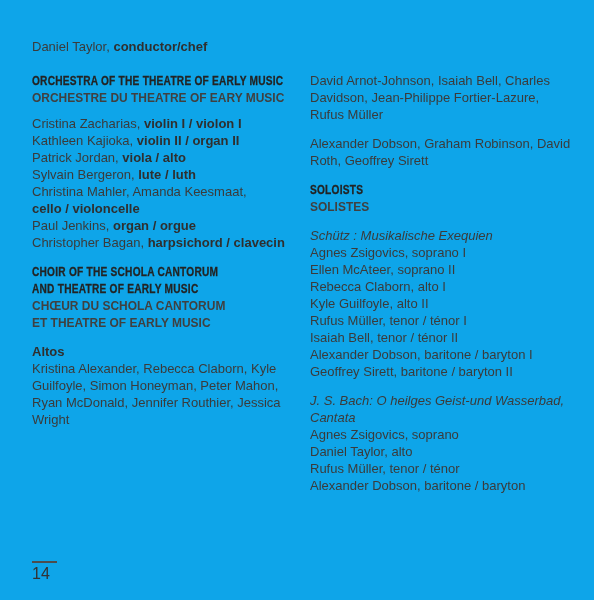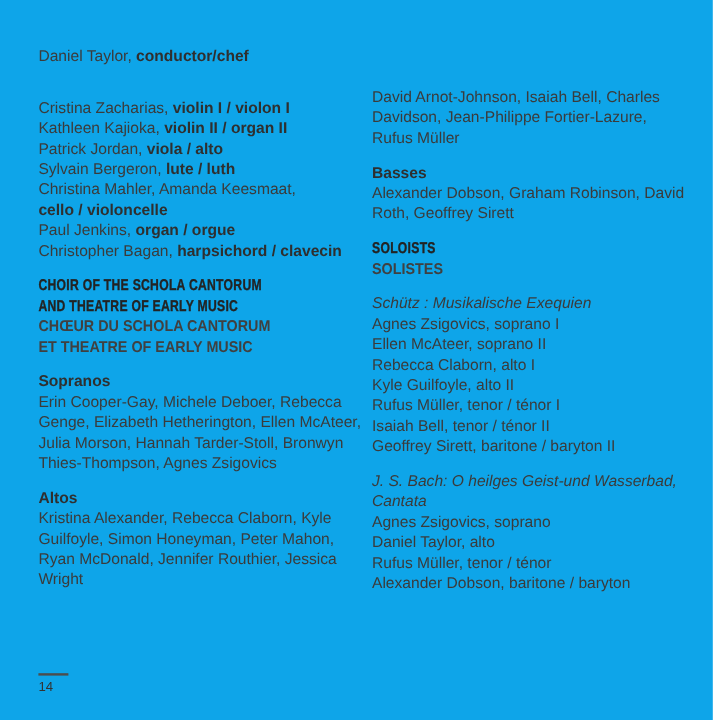--- a/index.html
+++ b/index.html
@@ -28,85 +28,85 @@
     font-weight:700; color:#404040;
     transform:scaleX(0.92); transform-origin:0 50%;
     white-space:nowrap;
   }
   .sec { margin-top:12px; }
   .members { margin-top:9px; }
   .label { font-weight:700; color:#2f2f2f; }
   .worktitle { font-style:italic; color:#3b3b3b; }
   .footer { position:absolute; left:32px; top:561px; }
   .rule { width:25px; height:2px; background:#4d4d4d; }
-  .pagenum { font-size:11px; line-height:15px; color:#333333; margin-top:3px; }
+  .pagenum { font-size:16px; line-height:15px; color:#333333; margin-top:3px; }
 </style>
 </head>
 <body>
 
 <div class="page">
   <div class="content">
 
     <div class="conductor"><span>Daniel Taylor, </span><span class="b">conductor/chef</span></div>
 
     <div class="columns">
 
       <div class="col-left">
+        <div>
+          <div class="h-heavy">ORCHESTRA OF THE THEATRE OF EARLY MUSIC</div>
+          <div class="h-sub">ORCHESTRE DU THEATRE OF EARY MUSIC</div>
+        </div>
 
         <div class="members">
           <div><span>Cristina Zacharias, </span><span class="b">violin I / violon I</span></div>
           <div><span>Kathleen Kajioka, </span><span class="b">violin II / organ II</span></div>
           <div><span>Patrick Jordan, </span><span class="b">viola / alto</span></div>
           <div><span>Sylvain Bergeron, </span><span class="b">lute / luth</span></div>
           <div><span>Christina Mahler, Amanda Keesmaat,</span><br><span class="b">cello / violoncelle</span></div>
           <div><span>Paul Jenkins, </span><span class="b">organ / orgue</span></div>
           <div><span>Christopher Bagan, </span><span class="b">harpsichord / clavecin</span></div>
         </div>
 
         <div class="sec">
           <div class="h-heavy">CHOIR OF THE SCHOLA CANTORUM</div>
           <div class="h-heavy">AND THEATRE OF EARLY MUSIC</div>
           <div class="h-sub">CHŒUR DU SCHOLA CANTORUM</div>
           <div class="h-sub">ET THEATRE OF EARLY MUSIC</div>
         </div>
 
-        <div class="sec">
-          <div class="label">Sopranos</div>
-          <div>Erin Cooper-Gay, Michele Deboer, Rebecca Genge, Elizabeth Hetherington, Ellen McAteer, Julia Morson, Hannah Tarder-Stoll, Bronwyn Thies-Thompson, Agnes Zsigovics</div>
-        </div>
 
         <div class="sec">
           <div class="label">Altos</div>
           <div>Kristina Alexander, Rebecca Claborn, Kyle Guilfoyle, Simon Honeyman, Peter Mahon, Ryan McDonald, Jennifer Routhier, Jessica Wright</div>
         </div>
       </div>
 
       <div class="col-right">
         <div>
           <div>David Arnot-Johnson, Isaiah Bell, Charles Davidson, Jean-Philippe Fortier-Lazure, Rufus Müller</div>
         </div>
 
         <div class="sec">
-          <div class="label">Basses</div>
           <div>Alexander Dobson, Graham Robinson, David Roth, Geoffrey Sirett</div>
         </div>
 
         <div class="sec">
           <div class="h-heavy">SOLOISTS</div>
           <div class="h-sub">SOLISTES</div>
         </div>
 
         <div class="sec">
           <div class="worktitle">Schütz : Musikalische Exequien</div>
           <div>Agnes Zsigovics, soprano I</div>
           <div>Ellen McAteer, soprano II</div>
           <div>Rebecca Claborn, alto I</div>
           <div>Kyle Guilfoyle, alto II</div>
           <div>Rufus Müller, tenor / ténor I</div>
           <div>Isaiah Bell, tenor / ténor II</div>
+          <div>Alexander Dobson, baritone / baryton I</div>
           <div>Geoffrey Sirett, baritone / baryton II</div>
         </div>
 
         <div class="sec">
           <div class="worktitle">J. S. Bach: O heilges Geist-und Wasserbad, Cantata</div>
           <div>Agnes Zsigovics, soprano</div>
           <div>Daniel Taylor, alto</div>
           <div>Rufus Müller, tenor / ténor</div>
           <div>Alexander Dobson, baritone / baryton</div>
         </div>

